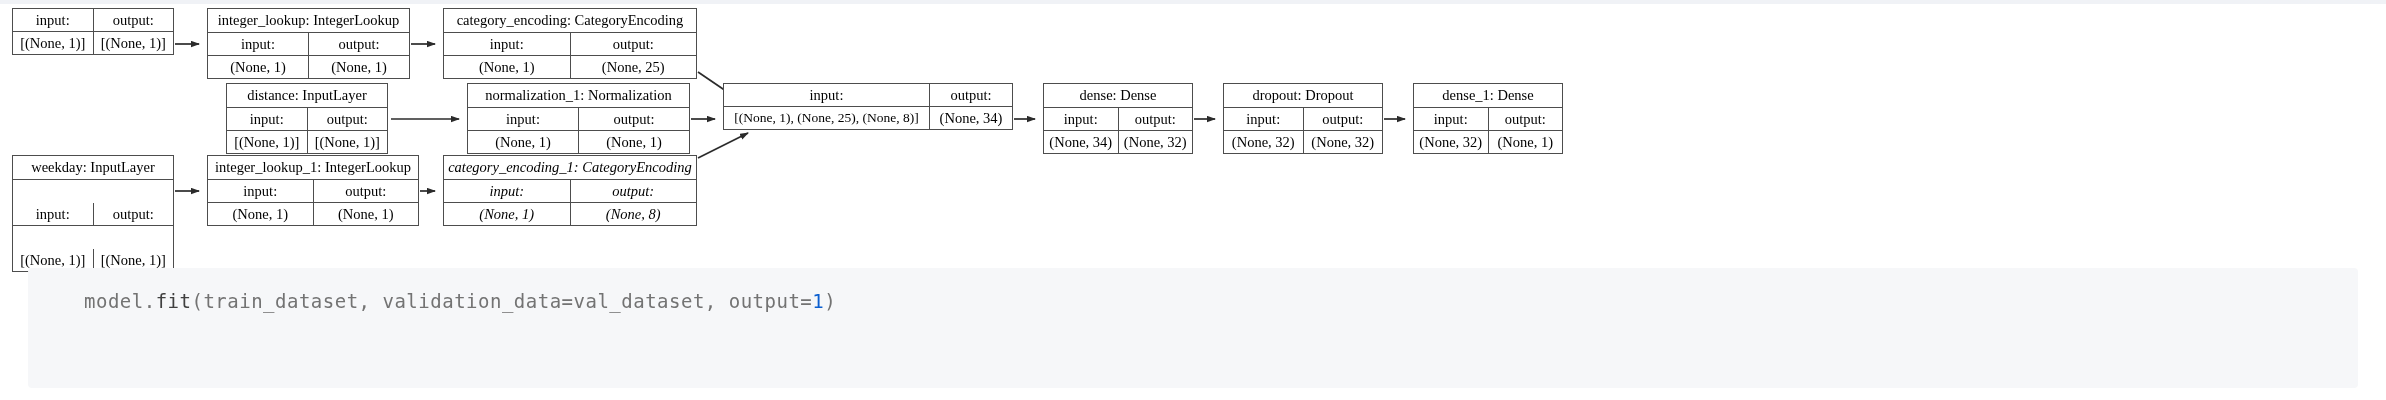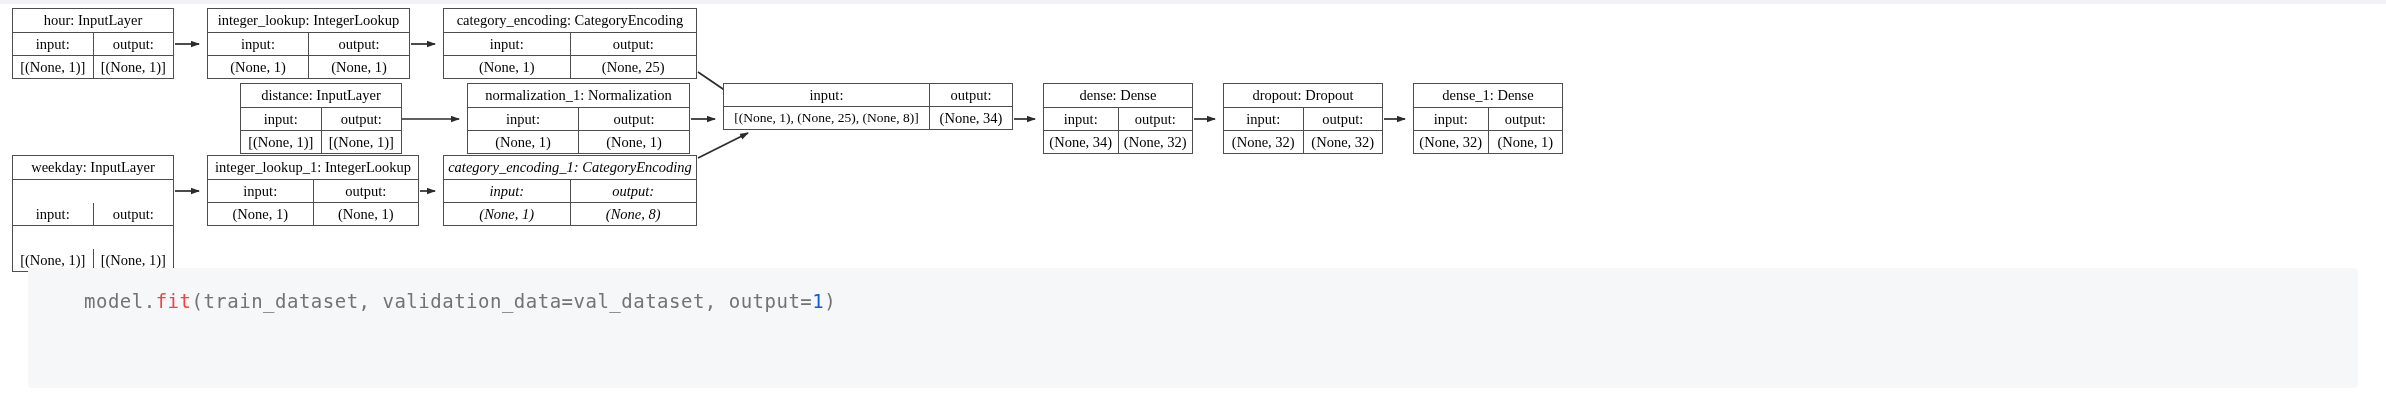--- a/index.html
+++ b/index.html
@@ -64,21 +64,21 @@
     border-radius:4px;
     box-sizing:border-box;
     padding:22px 0 0 56px;
     font-family:"DejaVu Sans Mono","Liberation Mono",monospace;
     font-size:19px;
     letter-spacing:0.5px;
     color:#24292e;
     white-space:nowrap;
     overflow:hidden;
   }
-  #code-cell .tok-fn{color:#ef4444;}
+  #code-cell .tok-fn{color:#404040;}
   #code-cell .tok-plain{color:#737373;}
   #code-cell .tok-num{color:#0b5fd0;}
 </style>
 </head>
 <body>
 
 <div id="top-rule"></div>
 
 <div id="canvas">
 
@@ -105,21 +105,20 @@
 
       <path d="M1014,119 L1035,119"></path>
 
       <path d="M1194,119 L1215,119"></path>
 
       <path d="M1384,119 L1405,119"></path>
     </g>
   </svg>
 
   <div class="node" style="left:12px;top:8px;width:162px;">
-    <div class="title">hour: InputLayer</div>
     <div class="row split-even">
       <div class="cell">input:</div>
       <div class="cell">output:</div>
     </div>
     <div class="row split-even">
       <div class="cell">[(None, 1)]</div>
       <div class="cell">[(None, 1)]</div>
     </div>
   </div>
 
@@ -140,21 +139,21 @@
     <div class="row split-even">
       <div class="cell">input:</div>
       <div class="cell">output:</div>
     </div>
     <div class="row split-even">
       <div class="cell">(None, 1)</div>
       <div class="cell">(None, 25)</div>
     </div>
   </div>
 
-  <div class="node" style="left:240px;top:83px;width:162px;">
+  <div class="node" style="left:226px;top:83px;width:162px;">
     <div class="title">distance: InputLayer</div>
     <div class="row split-even">
       <div class="cell">input:</div>
       <div class="cell">output:</div>
     </div>
     <div class="row split-even">
       <div class="cell">[(None, 1)]</div>
       <div class="cell">[(None, 1)]</div>
     </div>
   </div>

